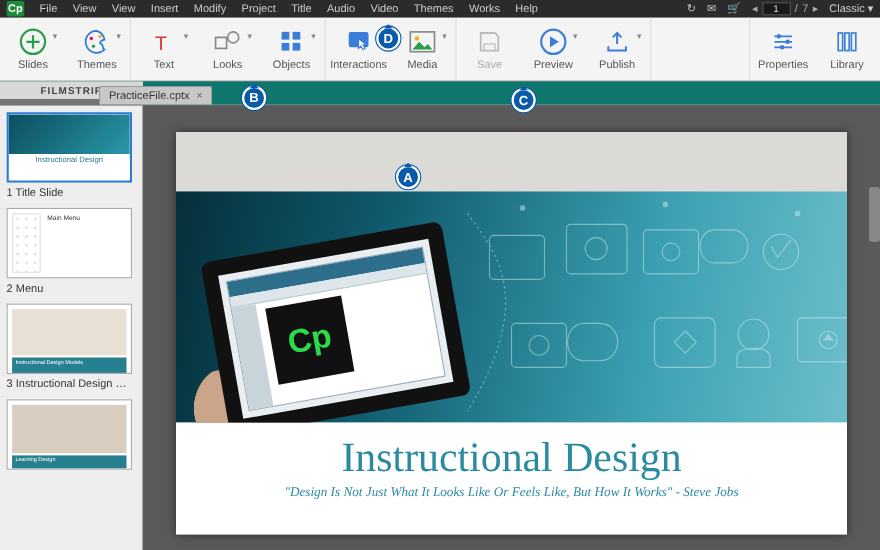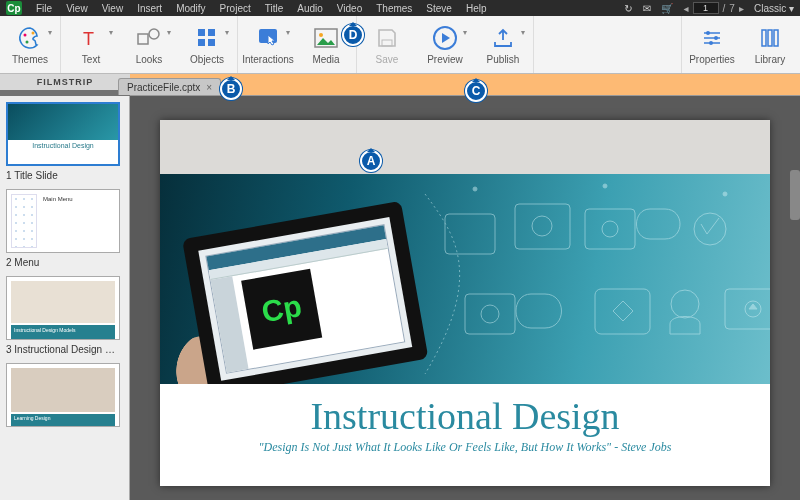--- a/index.html
+++ b/index.html
@@ -17,21 +17,21 @@
   .toolbar { height: 58px; background: #f4f4f4; border-bottom: 1px solid #bbb; display:flex; align-items:stretch; }
   .tgroup { display:flex; align-items:center; padding: 0 6px; border-right:1px solid #ddd; gap:10px; }
   .tgroup.right { margin-left:auto; border-right:none; border-left:1px solid #ddd; }
   .tbtn { display:flex; flex-direction:column; align-items:center; justify-content:center; width:48px; font-size:10px; color:#555; cursor:default; position:relative; }
   .tbtn .ic { width:28px; height:28px; display:flex; align-items:center; justify-content:center; margin-bottom:2px; }
   .tbtn.wdd::after { content:"▾"; position:absolute; top:4px; right:2px; font-size:8px; color:#888; }
   .tbtn.disabled { color:#aaa; }
   svg { display:block; }
 
   
-  .tabstrip { height: 22px; background:#fdba74; display:flex; align-items:flex-end; padding-left:118px; border-bottom:1px solid #999; }
+  .tabstrip { height: 22px; background:#0f766e; display:flex; align-items:flex-end; padding-left:90px; border-bottom:1px solid #999; }
   .ftab { background:#c7c7c7; border:1px solid #999; border-bottom:none; padding:3px 8px 2px 8px; font-size:10px; color:#333; display:flex; align-items:center; gap:6px; border-radius:3px 3px 0 0; position:relative; }
   .ftab .x { color:#666; font-size:10px; }
 
   
   .workspace { position:absolute; top:96px; bottom:0; left:0; right:0; display:flex; background:#555; }
 
   
   .film { width:130px; background:#eee; border-right:1px solid #aaa; display:flex; flex-direction:column; }
   .filmhdr { position:absolute; top:74px; left:0; width:130px; height:22px; background:#d8d8d8; border-bottom:6px solid #737373; font-size:9px; font-weight:bold; color:#444; display:flex; align-items:center; justify-content:center; letter-spacing:1px; }
   .thumbs { padding:6px; overflow:hidden; }
@@ -85,39 +85,48 @@
   <span class="item">File</span>
   <span class="item">View</span>
   <span class="item">View</span>
   <span class="item">Insert</span>
   <span class="item">Modify</span>
   <span class="item">Project</span>
   <span class="item">Title</span>
   <span class="item">Audio</span>
   <span class="item">Video</span>
   <span class="item">Themes</span>
-  <span class="item">Steve</span>
+  <span class="item">Works</span>
   <span class="item">Help</span>
   <div class="right">
     <span>↻</span>
     <span>✉</span>
     <span>🛒</span>
     <div class="pager">
       <span>◂</span>
       <input value="1" style="">
       <span>/</span>
       <span>7</span>
       <span>▸</span>
     </div>
     <span style="color:#ccc"><span>Classic</span> ▾</span>
   </div>
 </div>
 
 <div class="toolbar">
   <div class="tgroup">
+    <div class="tbtn wdd">
+      <div class="ic">
+          <svg width="26" height="26">
+            <circle cx="13" cy="13" r="11" fill="none" stroke="#2a9d4a" stroke-width="2"></circle>
+            <path d="M13 7v12M7 13h12" stroke="#2a9d4a" stroke-width="2"></path>
+          </svg>
+        </div>
+      <span>Slides</span>
+    </div>
     <div class="tbtn wdd">
       <div class="ic">
           <svg width="26" height="26">
             <path d="M13 3a10 10 0 1 0 7 17c-3-1 0-4-3-5s1-4 3-4a10 10 0 0 0-7-8z" fill="none" stroke="#2a7dd2" stroke-width="1.6"></path>
             <circle cx="8" cy="10" r="1.5" fill="#e06"></circle>
             <circle cx="10" cy="17" r="1.5" fill="#2a9d4a"></circle>
             <circle cx="16" cy="8" r="1.5" fill="#f5a623"></circle>
           </svg>
         </div>
       <span>Themes</span>

